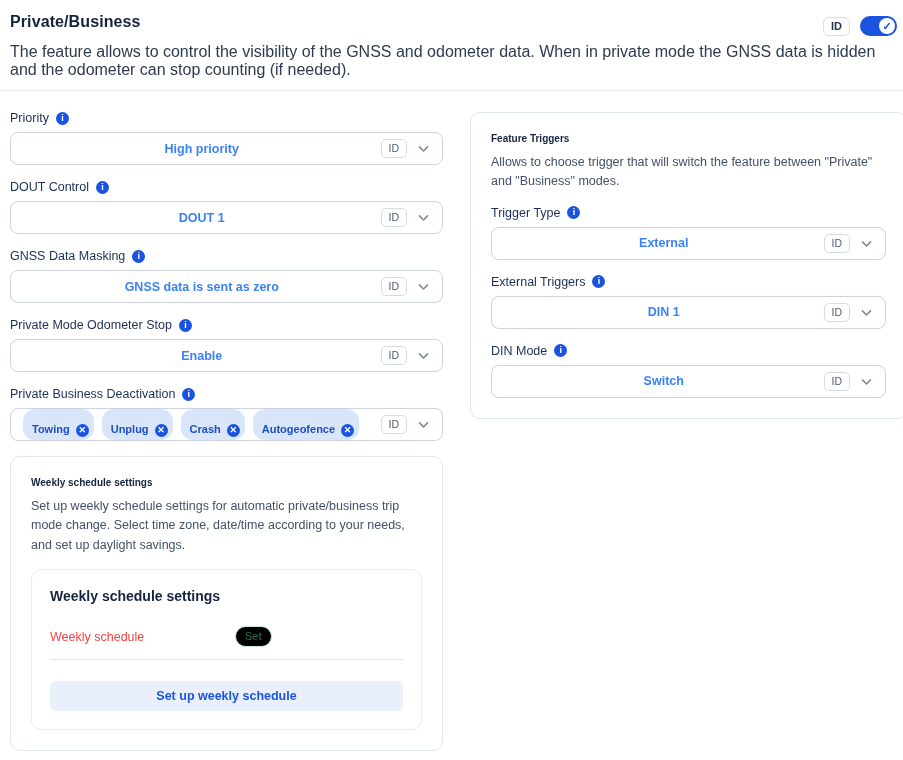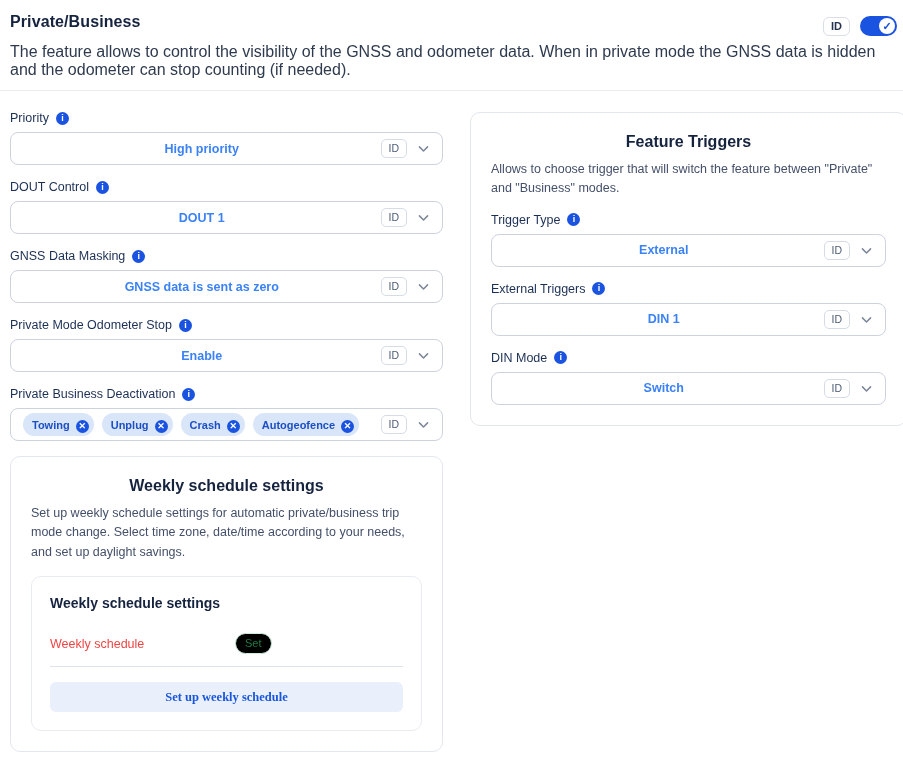--- a/index.html
+++ b/index.html
@@ -38,45 +38,45 @@
   .select .value { font-size:12.5px; font-weight:bold; color:#3b82f6; flex:1;
     white-space:nowrap; overflow:hidden;text-align:center; }
   .select .controls { display:flex; align-items:center; gap:10px; }
   .id-badge-sm { font-size:10.5px; color:#4d5c75; border:1px solid #d5dce6;
     border-radius:5px; padding:2px 7px; line-height:1.2; background:#fff; cursor:pointer; }
   .chevron { display:inline-flex; align-items:center; }
 
   
   .chips { display:flex; align-items:center; gap:8px; flex:1; }
   .chip { display:inline-flex; align-items:center; gap:6px; background:#d9e5f8;
-    border-radius:12px; padding:6px 5px 3px 9px; font-size:11px; font-weight:bold;
+    border-radius:12px; padding:14px 5px 3px 9px; font-size:11px; font-weight:bold;
     color:#1d4fc4; line-height:1.2; }
   .chip-close { width:13px; height:13px; border-radius:50%; background:#1a53e0;
     color:#fff; font-size:9px; display:inline-flex; align-items:center;
     justify-content:center; line-height:1; cursor:pointer; font-weight:bold; }
 
   
   .card { border:1px solid #e2e7ee; border-radius:10px; background:#fff; }
   .card-right { width:437px; flex:none; padding:20px; margin-top:1px; }
-  .card-title { font-size:16px; font-weight:bold; color:#15233f;text-align:center; }
+  .card-title { font-size:10px; font-weight:bold; color:#15233f; }
   .card-desc { font-size:12.5px; color:#44506a; line-height:1.55; margin:9px 0 14px 0; }
 
   .weekly-card { margin-top:5px; padding:20px; width:433px; }
   .inner-card { border:1px solid #e8ecf2; border-radius:10px; background:#fff;
     padding:18px; margin-top:14px; }
   .inner-title { font-size:14px; font-weight:bold; color:#15233f; margin-bottom:16px; }
   .setting-row { display:flex; align-items:center; padding:6px 0 12px 0;
     border-bottom:1px solid #dde3ea; margin-bottom:11px; }
   .setting-row .row-label { font-size:12.5px; color:#ef4444; width:185px; flex:none; }
   .status-pill { background:#000000; border:1px solid #cdeeda; border-radius:11px;
     padding:3px 9px; font-size:11px; color:#217a46; line-height:1.2; }
-  .schedule-btn { display:block; width:100%; margin-top:15px; border:none;
+  .schedule-btn { display:block; width:100%; margin-top:21px; border:none;
     background:#e9f0fc; border-radius:6px; height:30px; font-size:12.5px;
     font-weight:bold; color:#1a56db; cursor:pointer;
-    font-family:Liberation Serif, serif; }
+    font-family:Liberation Sans, sans-serif; }
 </style>
 </head>
 <body>
 
 <div class="page">
 
   <div class="header">
     <div class="page-title">Private/Business</div>
     <div class="header-controls">
       <span class="id-badge-lg">ID</span>

